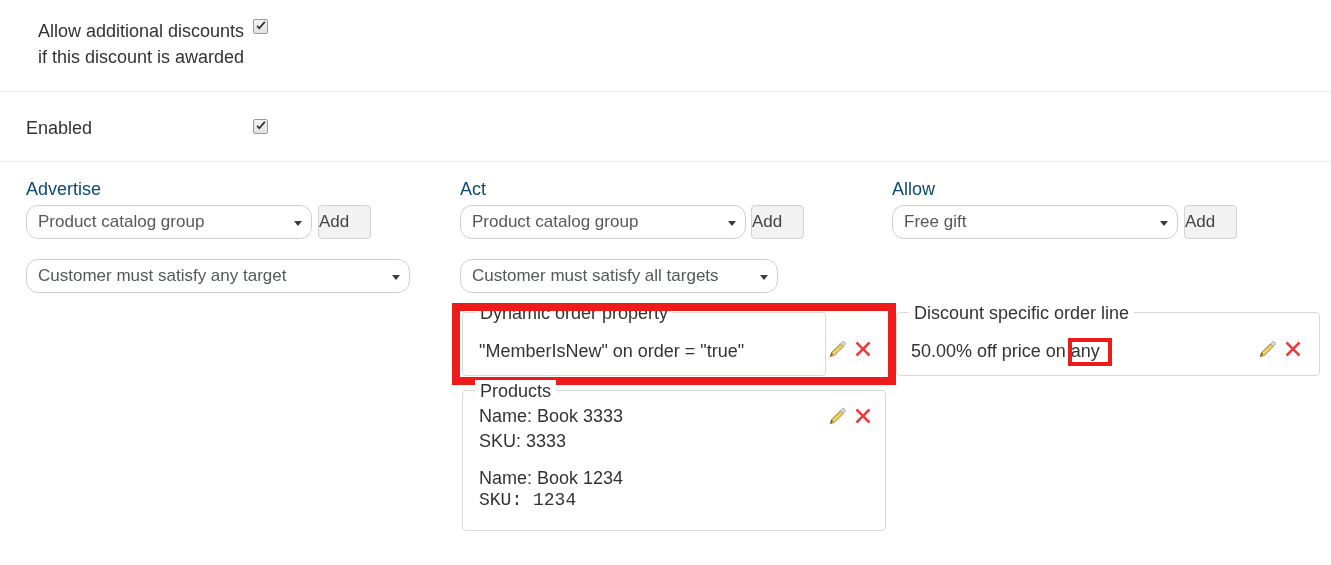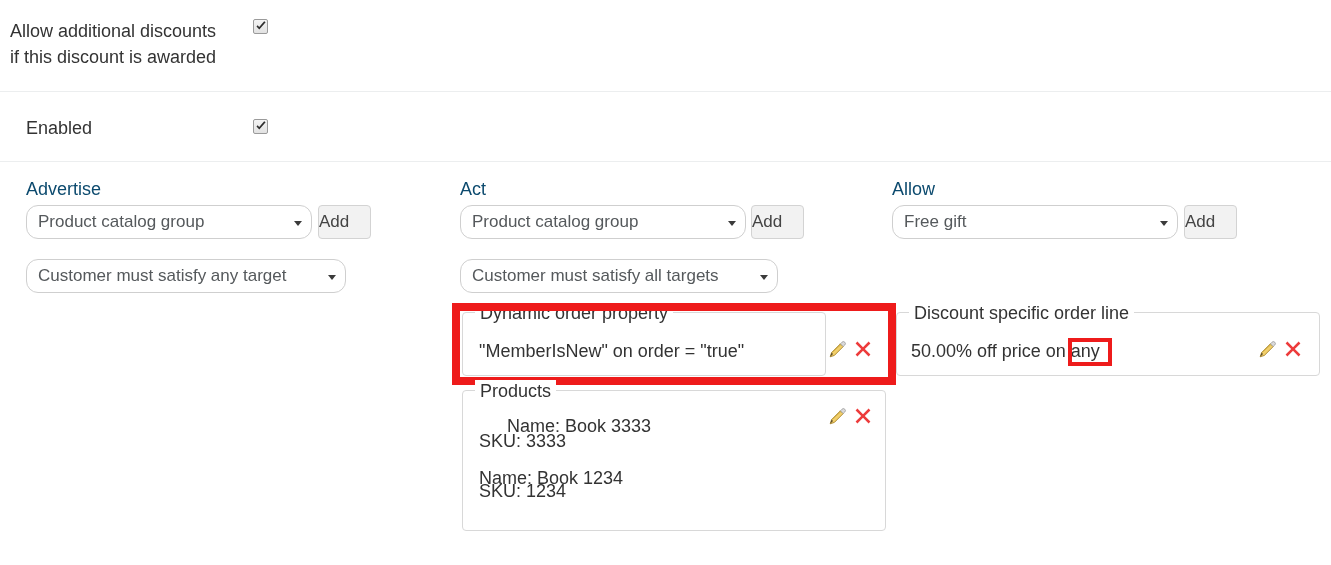--- a/index.html
+++ b/index.html
@@ -144,21 +144,21 @@
     position: absolute;
     border: 4px solid #ee1b1b;
     box-sizing: border-box;
     background: transparent;
     pointer-events: none;
   }
 </style>
 </head>
 <body>
 
-<div class="row-label" style="left:10px; top:18px; width:230px;">Allow additional discounts
+<div class="row-label" style="left:38px; top:18px; width:230px;">Allow additional discounts
 if this discount is awarded</div>
 
 <div class="cbx" style="left:253px; top:19px;">
   <svg viewBox="0 0 12 13">
     <path d="M1.5 6.5 L4.3 9.6 L10.6 2.3 L9.2 1.2 L4.2 7.0 L2.6 5.3 Z" fill="#2d2d2d"></path>
   </svg>
 </div>
 
 <div class="divider" style="top:91px;"></div>
 
@@ -174,21 +174,21 @@
 
 <div class="col-title" style="left:26px; top:178px;">Advertise</div>
 
 <div class="sel" style="left:26px; top:205px; width:286px;">
   <span>Product catalog group</span>
   <span class="caret"></span>
 </div>
 
 <div class="btn-add" style="left:318px; top:205px; width:53px;">Add</div>
 
-<div class="sel" style="left:26px; top:259px; width:320px;">
+<div class="sel" style="left:26px; top:259px; width:384px;">
   <span>Customer must satisfy any target</span>
   <span class="caret"></span>
 </div>
 
 <div class="col-title" style="left:460px; top:178px;">Act</div>
 
 <div class="sel" style="left:460px; top:205px; width:286px;">
   <span>Product catalog group</span>
   <span class="caret"></span>
 </div>
@@ -226,39 +226,39 @@
       <path d="M4.4 2.6 L10 8.2 L15.6 2.6 L17.4 4.4 L11.8 10 L17.4 15.6 L15.6 17.4 L10 11.8 L4.4 17.4 L2.6 15.6 L8.2 10 L2.6 4.4 Z" fill="#ed3b3b"></path>
     </svg>
   </div>
 </div>
 
 <div class="redbox" style="left:452px; top:303px; width:444px; height:82px;"></div>
 
 <div class="fs" style="left:462px; top:390px; width:424px; height:141px;">
   <div class="fs-legend">Products</div>
 
-  <div class="fs-text" style="left:16px; top:23px;margin-left:28px;">Name: Book 3333</div>
+  <div class="fs-text" style="left:16px; top:13px;">Name: Book 3333</div>
   <div class="fs-text" style="left:16px; top:38px;">SKU: 3333</div>
 
   <div class="icon-pencil" style="left:364px; top:16px;">
     <svg viewBox="0 0 20 20">
       <path d="M3.2 16.8 L4.6 12.6 L13.4 3.8 L16.2 6.6 L7.4 15.4 Z" fill="#f2cf6a" stroke="#a8842a" stroke-width="0.9"></path>
       <path d="M13.4 3.8 L15.0 2.2 A1.6 1.6 0 0 1 17.8 5.0 L16.2 6.6 Z" fill="#d9d9d9" stroke="#9a9a9a" stroke-width="0.8"></path>
       <path d="M3.2 16.8 L4.6 12.6 L6.0 14.0 Z" fill="#5a4a2a"></path>
       <line x1="5.4" y1="12.2" x2="13.9" y2="4.6" stroke="#c8a63c" stroke-width="0.8"></line>
     </svg>
   </div>
   <div class="icon-x" style="left:390px; top:15px;">
     <svg viewBox="0 0 20 20">
       <path d="M4.4 2.6 L10 8.2 L15.6 2.6 L17.4 4.4 L11.8 10 L17.4 15.6 L15.6 17.4 L10 11.8 L4.4 17.4 L2.6 15.6 L8.2 10 L2.6 4.4 Z" fill="#ed3b3b"></path>
     </svg>
   </div>
 
   <div class="fs-text" style="left:16px; top:75px;">Name: Book 1234</div>
-  <div class="fs-text" style="left:16px; top:88px;">SKU: 1234</div>
+  <div class="fs-text" style="left:16px; top:97px;font-family:Liberation Mono, monospace;">SKU: 1234</div>
 </div>
 
 <div class="fs" style="left:896px; top:312px; width:424px; height:64px;padding-left:36px;">
   <div class="fs-legend">Discount specific order line</div>
 
   <div class="fs-text" style="left:14px; top:26px;">
     <span>50.00% off price on </span><span>any</span>
   </div>
 
   <div class="icon-pencil" style="left:360px; top:27px;">

